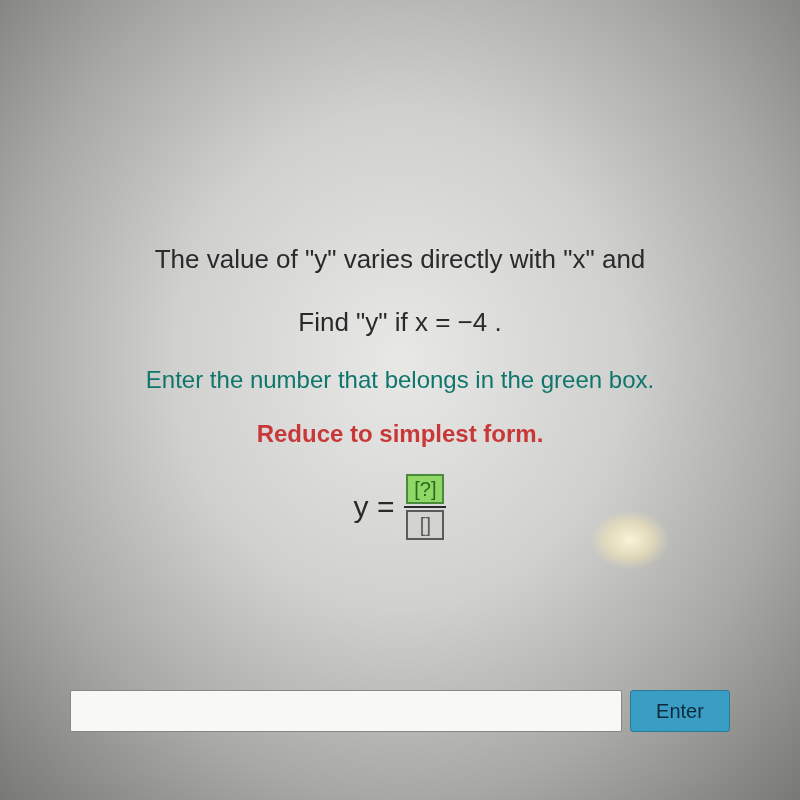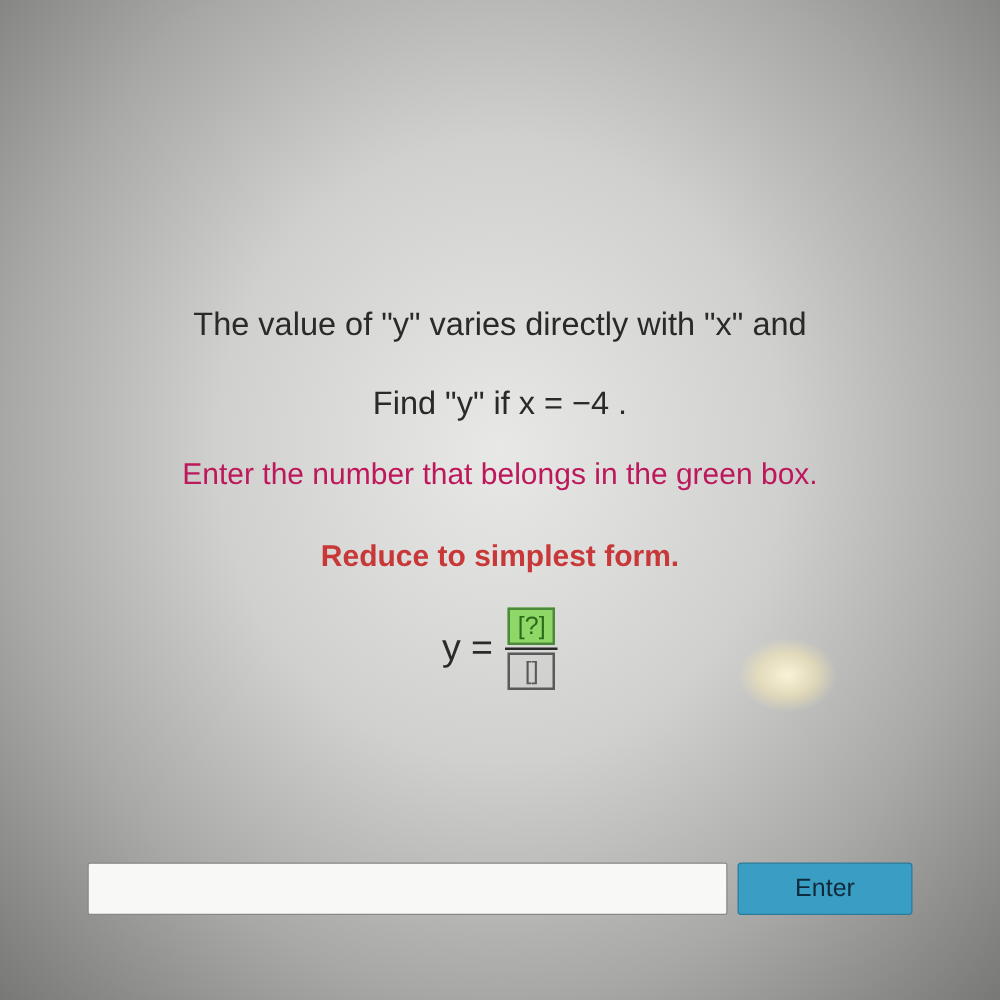--- a/index.html
+++ b/index.html
@@ -28,22 +28,22 @@
       line-height: 1.5;
       margin-bottom: 28px;
     }
     .find-text {
       font-size: 26px;
       color: #2a2a2a;
       margin-bottom: 28px;
     }
     .instruction-green {
       font-size: 24px;
-      color: #be185d;
-      margin-bottom: 38px;
+      color: #0f766e;
+      margin-bottom: 26px;
     }
     .instruction-red {
       font-size: 24px;
       color: #c93838;
       margin-bottom: 26px;
       font-weight: bold;
     }
     .equation {
       font-size: 30px;
       color: #2a2a2a;
@@ -102,21 +102,21 @@
     .answer-input {
       flex: 1;
       height: 42px;
       border: 1px solid #888;
       background: #f8f8f6;
       font-size: 18px;
       padding: 0 10px;
       border-radius: 2px;
     }
     .enter-button {
-      width: 140px;
+      width: 100px;
       height: 42px;
       background: #3a9ec4;
       border: 1px solid #2a7a9a;
       color: #0f2a3a;
       font-size: 20px;
       cursor: pointer;
       border-radius: 3px;
     }
     .glare {
       position: absolute;

